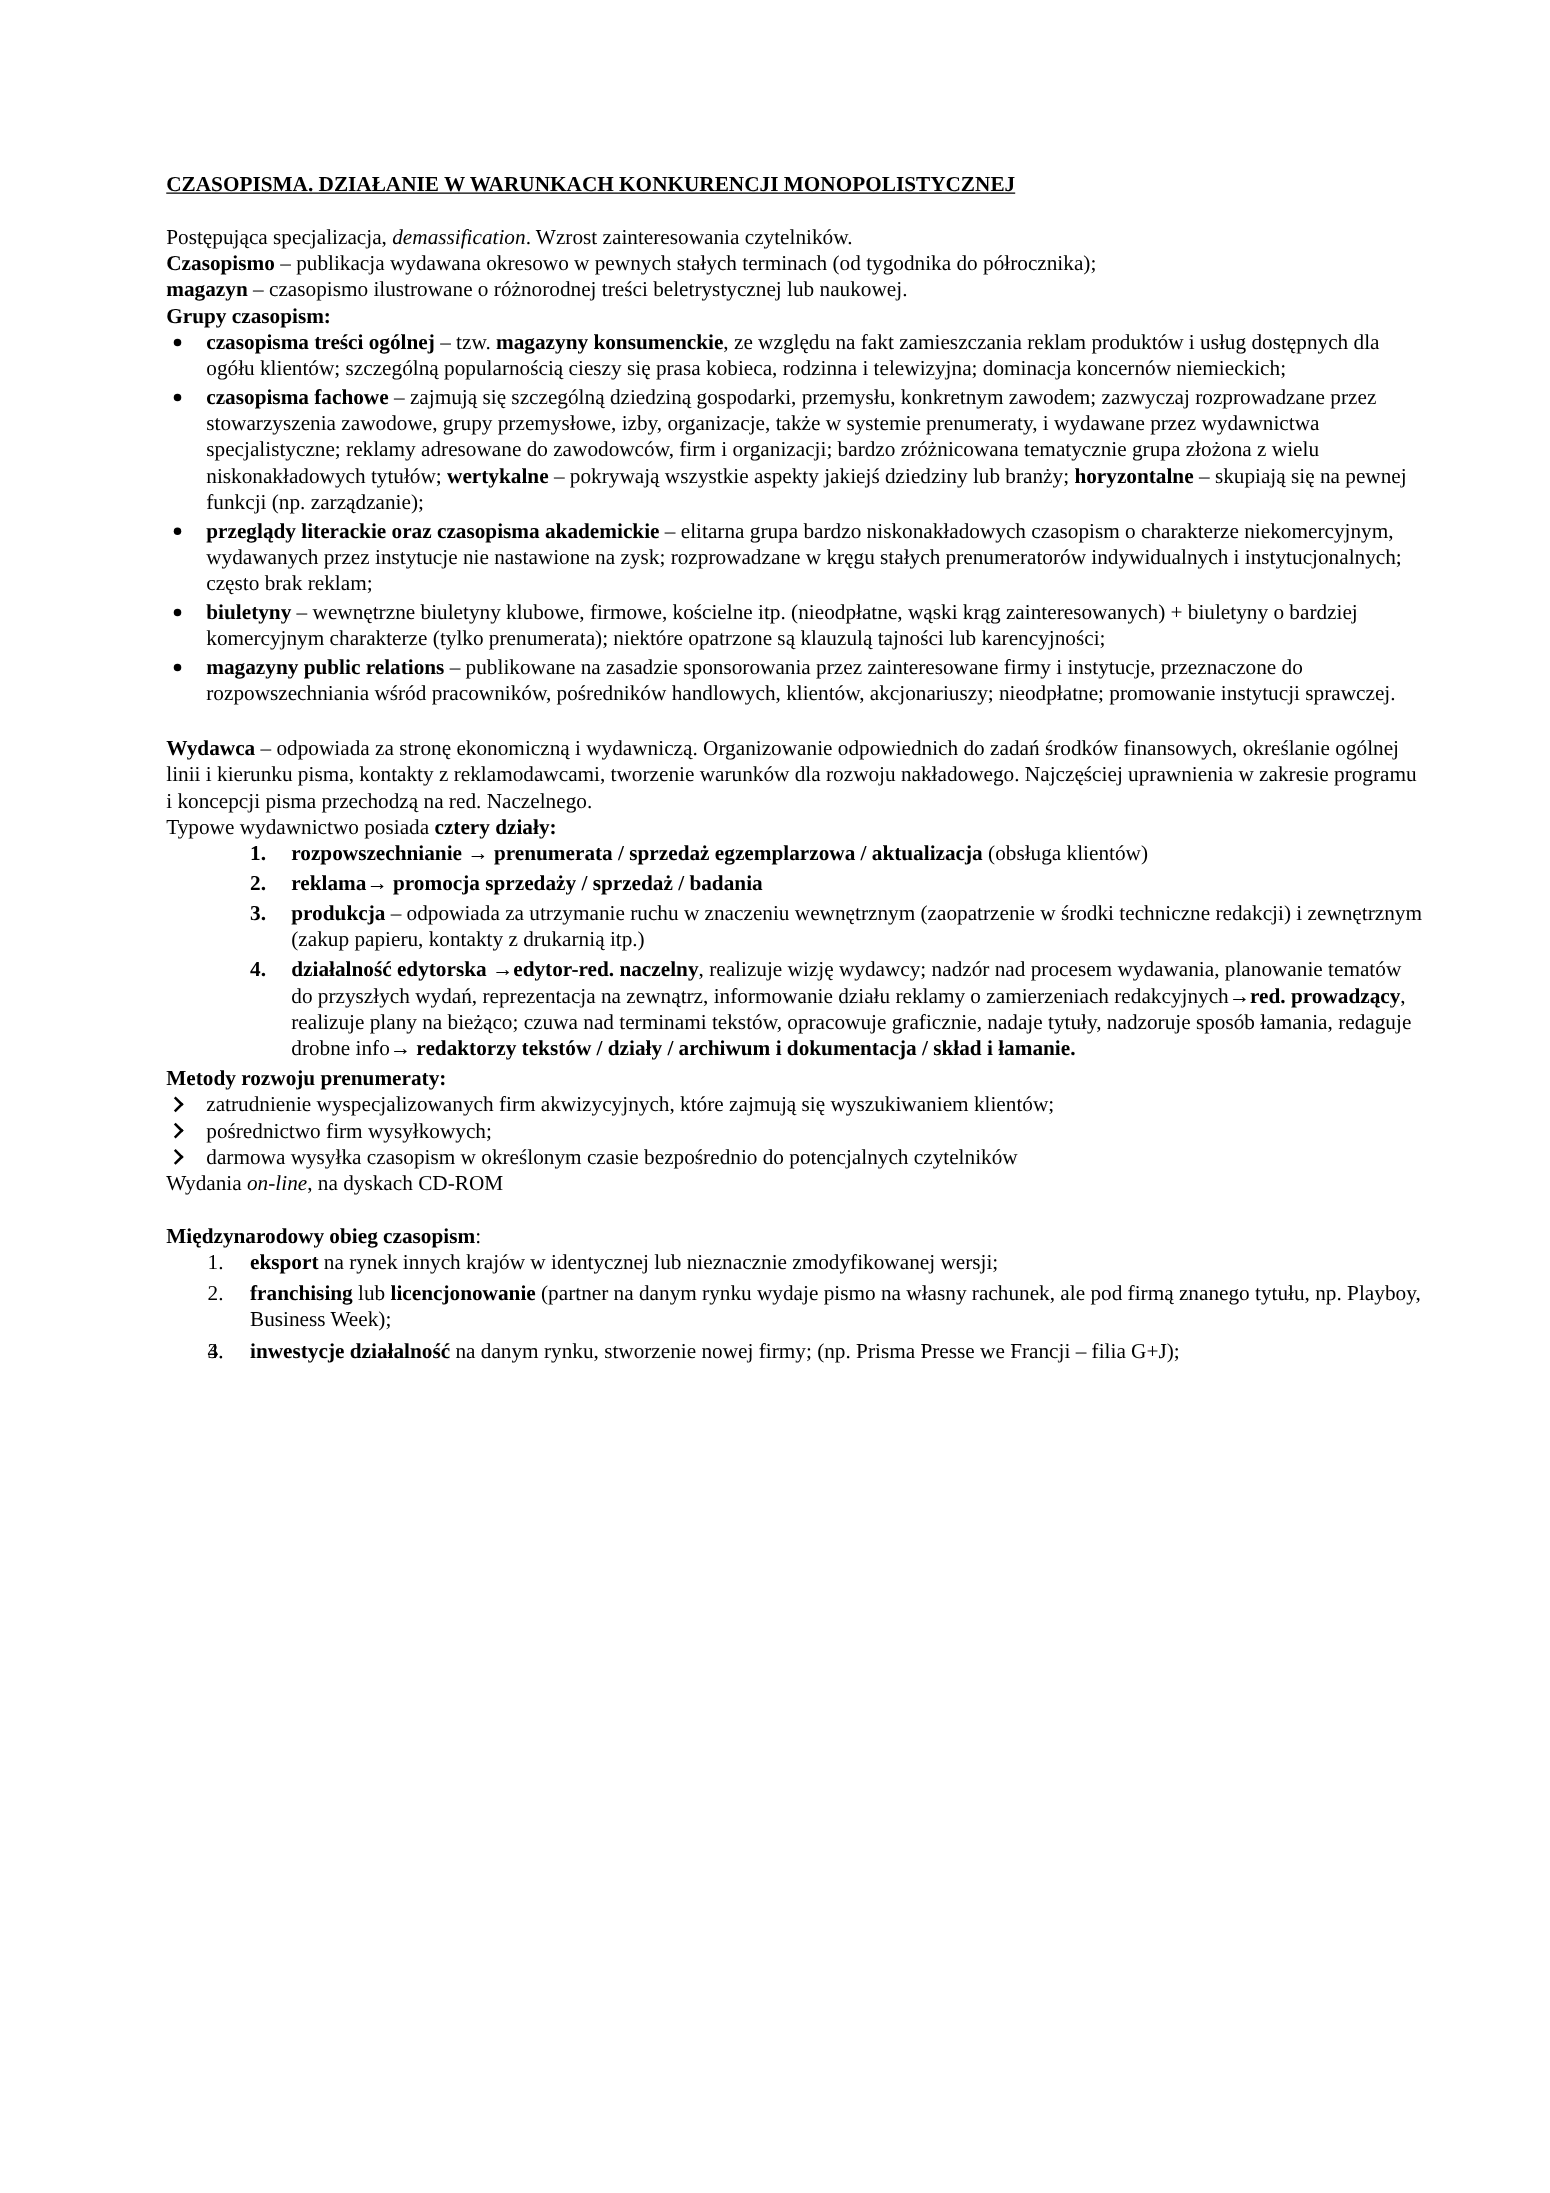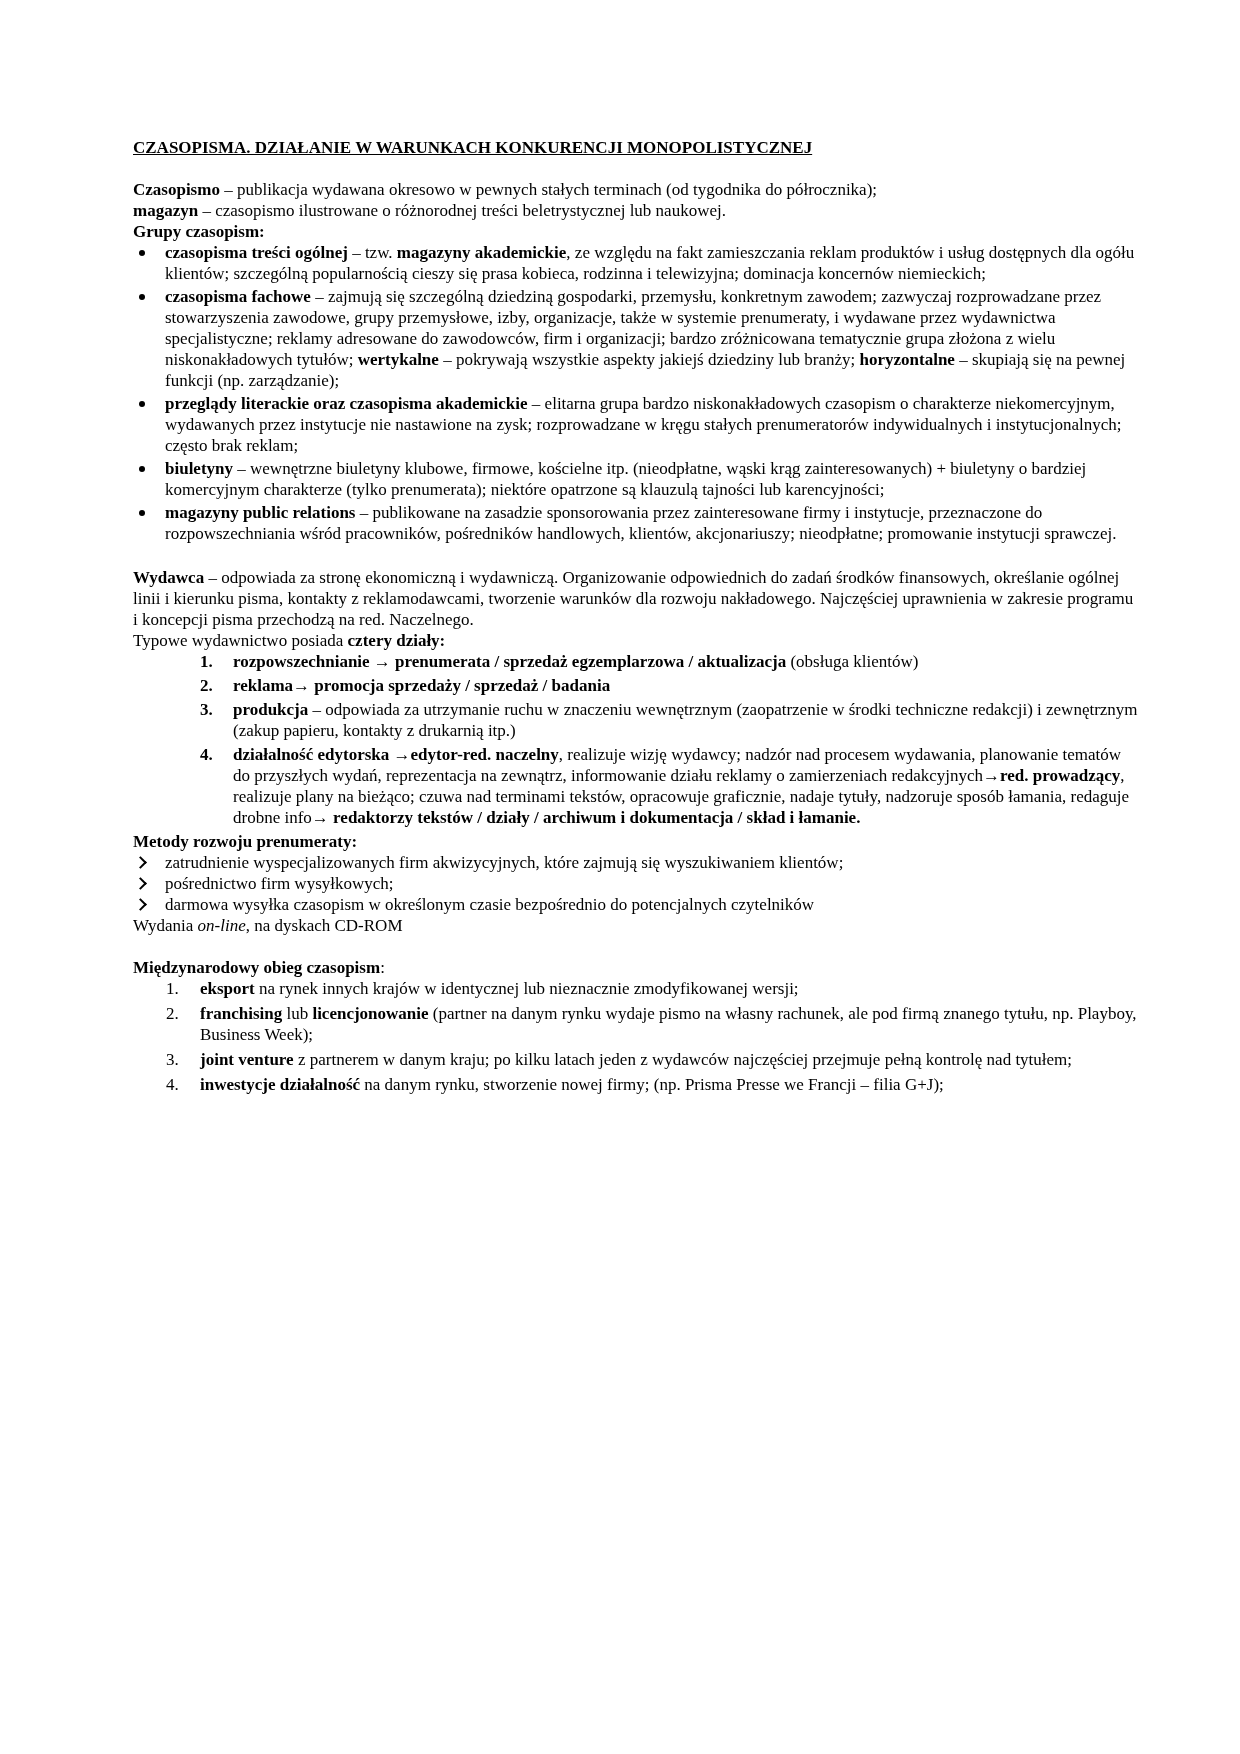--- a/index.html
+++ b/index.html
@@ -26,25 +26,26 @@
   .marker{position:absolute;display:block;}
   .dot{left:6px;top:8px;width:6px;height:6px;background:#000;border-radius:50%;}
   .chev{left:3px;top:6px;width:7px;height:7px;border-top:2px solid #000;border-right:2px solid #000;transform:rotate(45deg);}
 </style>
 </head>
 <body>
 
 <div class="page">
   <h1 class="title">CZASOPISMA. DZIAŁANIE W WARUNKACH KONKURENCJI MONOPOLISTYCZNEJ</h1>
   <div id="doc">
+      <p class="line"><span>Postępująca specjalizacja, </span><span class="i">demassification</span><span>. Wzrost zainteresowania czytelników.</span></p>
       <p class="line"><span class="b">Czasopismo</span><span> – publikacja wydawana okresowo w pewnych stałych terminach (od tygodnika do półrocznika);</span></p>
       <p class="line"><span class="b">magazyn</span><span> – czasopismo ilustrowane o różnorodnej treści beletrystycznej lub naukowej.</span></p>
       <p class="line"><span class="b">Grupy czasopism:</span></p>
       <ul class="disc">
-        <li><span class="marker dot"></span><span><span class="b">czasopisma treści ogólnej</span><span> – tzw. </span><span class="b">magazyny akademickie</span><span>, ze względu na fakt zamieszczania reklam produktów i usług dostępnych dla ogółu klientów; szczególną popularnością cieszy się prasa kobieca, rodzinna i telewizyjna; dominacja koncernów niemieckich;</span></span></li>
+        <li><span class="marker dot"></span><span><span class="b">czasopisma treści ogólnej</span><span> – tzw. </span><span class="b">magazyny konsumenckie</span><span>, ze względu na fakt zamieszczania reklam produktów i usług dostępnych dla ogółu klientów; szczególną popularnością cieszy się prasa kobieca, rodzinna i telewizyjna; dominacja koncernów niemieckich;</span></span></li>
         <li><span class="marker dot"></span><span><span class="b">czasopisma fachowe</span><span> – zajmują się szczególną dziedziną gospodarki, przemysłu, konkretnym zawodem; zazwyczaj rozprowadzane przez stowarzyszenia zawodowe, grupy przemysłowe, izby, organizacje, także w systemie prenumeraty, i wydawane przez wydawnictwa specjalistyczne; reklamy adresowane do zawodowców, firm i organizacji; bardzo zróżnicowana tematycznie grupa złożona z wielu niskonakładowych tytułów; </span><span class="b">wertykalne</span><span> – pokrywają wszystkie aspekty jakiejś dziedziny lub branży; </span><span class="b">horyzontalne</span><span> – skupiają się na pewnej funkcji (np. zarządzanie);</span></span></li>
         <li><span class="marker dot"></span><span><span class="b">przeglądy literackie oraz czasopisma akademickie</span><span> – elitarna grupa bardzo niskonakładowych czasopism o charakterze niekomercyjnym, wydawanych przez instytucje nie nastawione na zysk; rozprowadzane w kręgu stałych prenumeratorów indywidualnych i instytucjonalnych; często brak reklam;</span></span></li>
         <li><span class="marker dot"></span><span><span class="b">biuletyny</span><span> – wewnętrzne biuletyny klubowe, firmowe, kościelne itp. (nieodpłatne, wąski krąg zainteresowanych) + biuletyny o bardziej komercyjnym charakterze (tylko prenumerata); niektóre opatrzone są klauzulą tajności lub karencyjności;</span></span></li>
         <li><span class="marker dot"></span><span><span class="b">magazyny public relations</span><span> – publikowane na zasadzie sponsorowania przez zainteresowane firmy i instytucje, przeznaczone do rozpowszechniania wśród pracowników, pośredników handlowych, klientów, akcjonariuszy; nieodpłatne; promowanie instytucji sprawczej.</span></span></li>
       </ul>
       <div class="spacer"></div>
       <p class="line"><span class="b">Wydawca</span><span> – odpowiada za stronę ekonomiczną i wydawniczą. Organizowanie odpowiednich do zadań środków finansowych, określanie ogólnej linii i kierunku pisma, kontakty z reklamodawcami, tworzenie warunków dla rozwoju nakładowego. Najczęściej uprawnienia w zakresie programu i koncepcji pisma przechodzą na red. Naczelnego.</span></p>
       <p class="line"><span>Typowe wydawnictwo posiada </span><span class="b">cztery działy:</span></p>
       <ol class="ol1">
         <li><span class="num b">1.</span><span><span class="b">rozpowszechnianie → prenumerata / sprzedaż egzemplarzowa / aktualizacja</span><span> (obsługa klientów)</span></span></li>
@@ -57,17 +58,17 @@
         <li><span class="marker chev"></span><span><span>zatrudnienie wyspecjalizowanych firm akwizycyjnych, które zajmują się wyszukiwaniem klientów;</span></span></li>
         <li><span class="marker chev"></span><span><span>pośrednictwo firm wysyłkowych;</span></span></li>
         <li><span class="marker chev"></span><span><span>darmowa wysyłka czasopism w określonym czasie bezpośrednio do potencjalnych czytelników</span></span></li>
       </ul>
       <p class="line"><span>Wydania </span><span class="i">on-line</span><span>, na dyskach CD-ROM</span></p>
       <div class="spacer"></div>
       <p class="line"><span class="b">Międzynarodowy obieg czasopism</span><span>:</span></p>
       <ol class="ol2">
         <li><span class="num">1.</span><span><span class="b">eksport</span><span> na rynek innych krajów w identycznej lub nieznacznie zmodyfikowanej wersji;</span></span></li>
         <li><span class="num">2.</span><span><span class="b">franchising</span><span> lub </span><span class="b">licencjonowanie</span><span> (partner na danym rynku wydaje pismo na własny rachunek, ale pod firmą znanego tytułu, np. Playboy, Business Week);</span></span></li>
-        <li><span class="num">3.</span><span><span class="b">joint venture</span><span> z partnerem w danym kraju; po kilku latach jeden z wydawców najczęściej przejmuje pełną kontrolę nad tytułem;</span></span></li>
+        <li><span class="num">3.</span></li>
         <li><span class="num">4.</span><span><span class="b">inwestycje działalność</span><span> na danym rynku, stworzenie nowej firmy; (np. Prisma Presse we Francji – filia G+J);</span></span></li>
       </ol>
     </div>
 </div>
 
 </body></html>

